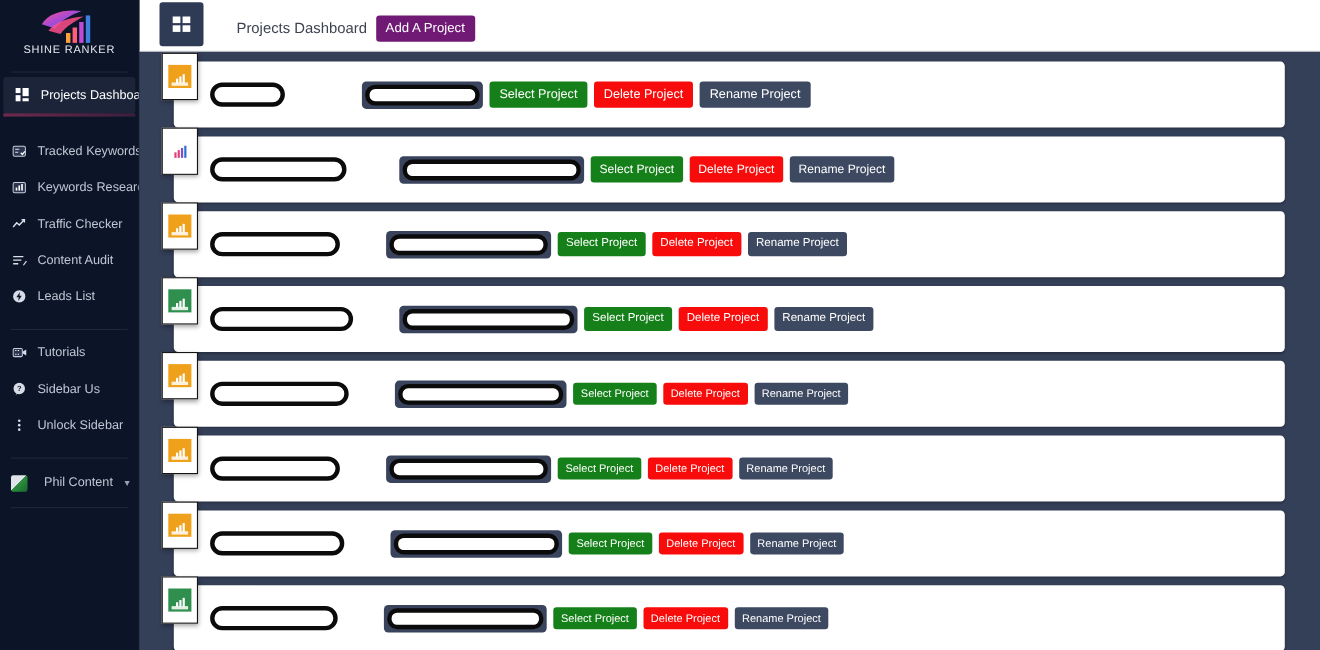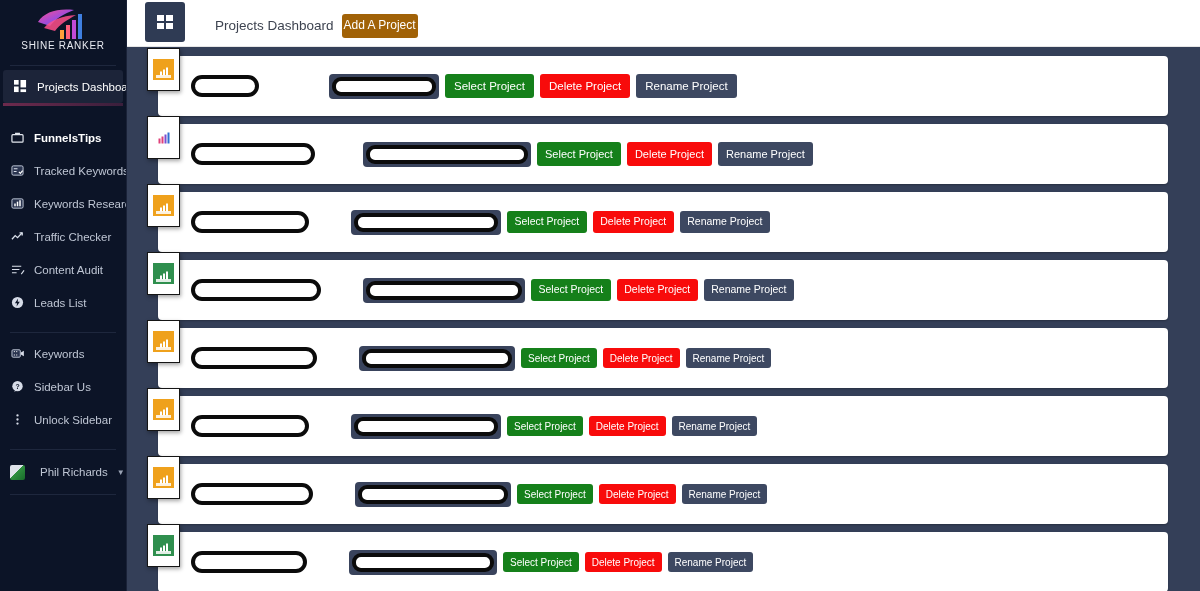--- a/index.html
+++ b/index.html
@@ -71,22 +71,22 @@
   }
   .grid-glyph { display:grid; grid-template-columns:7px 7px; grid-template-rows:6px 6px; gap:2px; }
   .grid-glyph i { background:#fff; display:block; }
   .grid-glyph i:nth-child(3) { height:6px; }
   #crumbrow {
     display:flex; align-items:center; gap:8px;
     margin:14px 0 0 30px;
   }
   #crumb { color:#3d4350; font-size:13.5px; }
   #add-project {
-    background:#a16207; color:#ffffff;
-    font-size:12px; padding:5px 2px; border:none; border-radius:3px;
+    background:#701a75; color:#ffffff;
+    font-size:12px; padding:5px 9px; border:none; border-radius:3px;
     cursor:pointer; font-family:inherit; line-height:1.15;
   }
 
   
   #main {
     position:absolute; left:127px; top:47px; right:0; bottom:0;
     background:#343f58;
     overflow:hidden;
     padding:9px 0 0 0;
   }
@@ -184,29 +184,20 @@
             <rect x="7" y="0" width="6" height="8" fill="#fff"></rect>
             <rect x="0" y="7" width="5" height="6" fill="#fff"></rect>
             <rect x="7" y="10" width="6" height="3" fill="#fff"></rect>
           </svg>
       </span>
       <span>Projects Dashboard</span>
     </div>
 
     <div style="height:18px"></div>
 
-    <div class="sitem bold">
-      <span class="ico">
-        <svg width="13" height="13" viewBox="0 0 14 14" fill="none" stroke="#e3e7ef" stroke-width="1.3">
-            <rect x="1" y="4" width="12" height="8" rx="1"></rect>
-            <path d="M5 4V2.5h4V4"></path>
-          </svg>
-      </span>
-      <span>FunnelsTips</span>
-    </div>
 
     <div class="sitem">
       <span class="ico">
         <svg width="13" height="13" viewBox="0 0 14 14">
             <rect x="1" y="2" width="12" height="10" rx="1.5" fill="#2b3550" stroke="#c7cedd" stroke-width="1"></rect>
             <path d="M3 5h4M3 8h3" stroke="#dfe4ee" stroke-width="1.1"></path>
             <path d="M8.5 8.5l1.6 1.6 2.4-3" stroke="#ffffff" stroke-width="1.3" fill="none"></path>
           </svg>
       </span>
       <span>Tracked Keywords</span>
@@ -260,21 +251,21 @@
 
   <div class="snav">
     <div class="sitem">
       <span class="ico">
         <svg width="14" height="13" viewBox="0 0 15 14">
             <rect x="1" y="3" width="9" height="8" rx="1.2" fill="#2b3550" stroke="#c7cedd" stroke-width="1"></rect>
             <path d="M10.5 6l3.3-2v6l-3.3-2z" fill="#d7dce8"></path>
             <path d="M3 5h1.2M5.5 5h1.2M3 8.6h1.2M5.5 8.6h1.2" stroke="#fff" stroke-width="1"></path>
           </svg>
       </span>
-      <span>Keywords</span>
+      <span>Tutorials</span>
     </div>
 
     <div class="sitem">
       <span class="ico">
         <svg width="13" height="13" viewBox="0 0 14 14">
             <circle cx="7" cy="6.6" r="5.6" fill="#d7dce8"></circle>
             <path d="M4.8 10.5L3.4 13l3-2z" fill="#d7dce8"></path>
             <text x="7" y="9.2" font-size="7.4" text-anchor="middle" fill="#0c1427" font-family="Liberation Sans, sans-serif" font-weight="bold">?</text>
           </svg>
       </span>
@@ -290,21 +281,21 @@
           </svg>
       </span>
       <span>Unlock Sidebar</span>
     </div>
   </div>
 
   <div class="side-div" style="margin-top:13px;"></div>
 
   <div class="sitem" style="height:36px;">
     <span class="avatar"></span>
-    <span style="margin-left:6px;">Phil Richards</span>
+    <span style="margin-left:6px;">Phil Content</span>
     <span class="caret">▼</span>
   </div>
 
   <div class="side-div"></div>
 </div>
 
 <div id="header">
   <div id="grid-btn">
     <span class="grid-glyph">
       <i></i>

